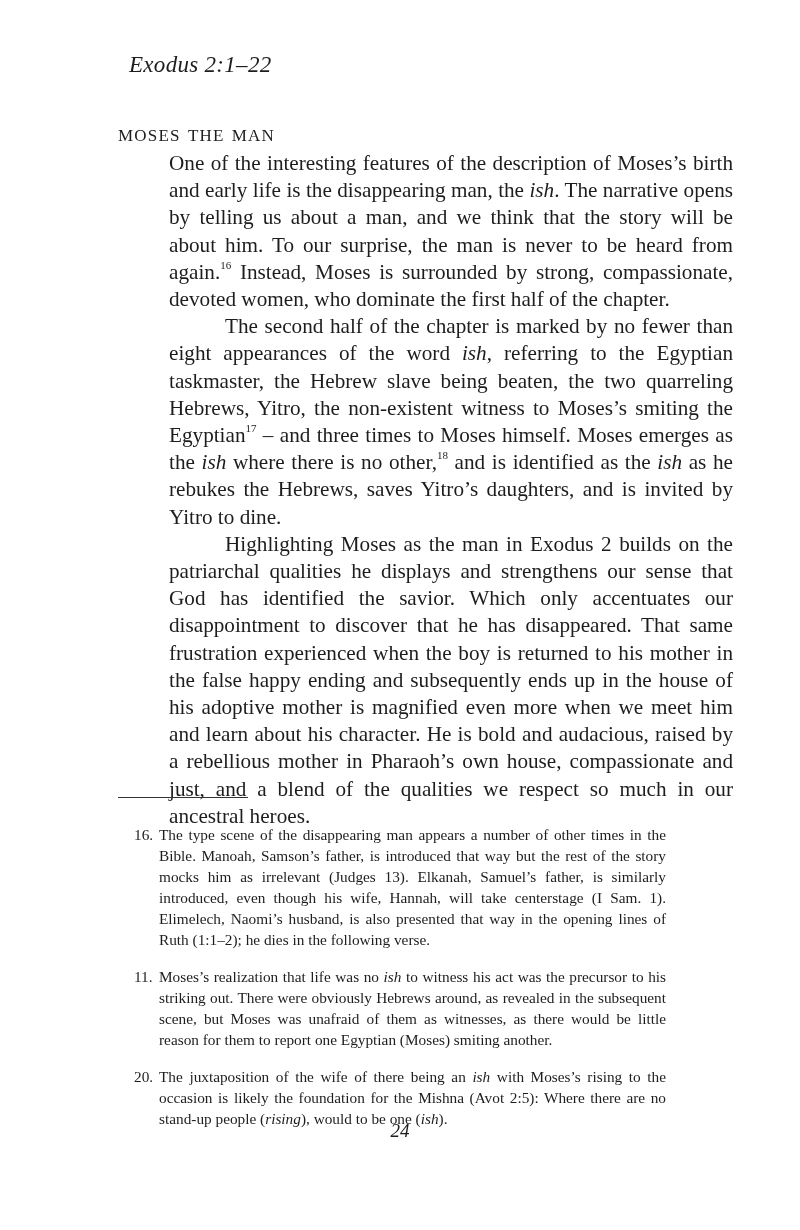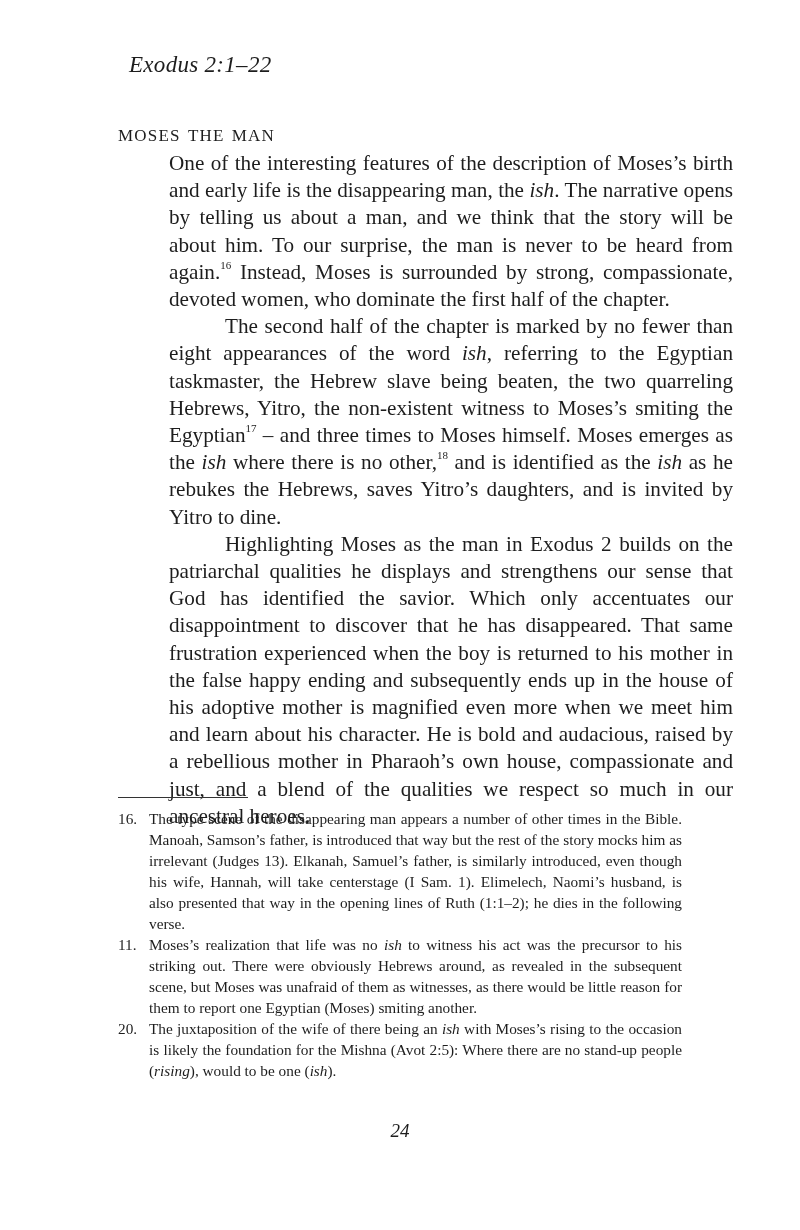--- a/index.html
+++ b/index.html
@@ -24,21 +24,21 @@
   .body-text p { margin: 0; }
   .body-text p.indent { text-indent: 56px; }
   sup { font-size: 11px; line-height: 0; vertical-align: super; position: relative; top: -2px; }
   .rule {
     position: absolute; left: 118px; top: 797px; width: 130px; height: 1px; background: #333;
   }
   .footnotes {
     position: absolute; left: 118px; top: 808px; width: 564px;
     font-size: 15.3px; line-height: 21px; text-align: justify;
   }
-  .fn { display: flex; margin: 0; gap: 6px; }
+  .fn { display: flex; margin: 16px; }
   .fn-num { width: 25px; flex: none; }
   .fn-text { flex: 1; }
   .page-number {
     position: absolute; left: 0; width: 800px; top: 1120px; text-align: center;
     font-style: italic; font-size: 19px;
   }
   i { font-style: italic; }
 </style>
 </head>
 <body>

